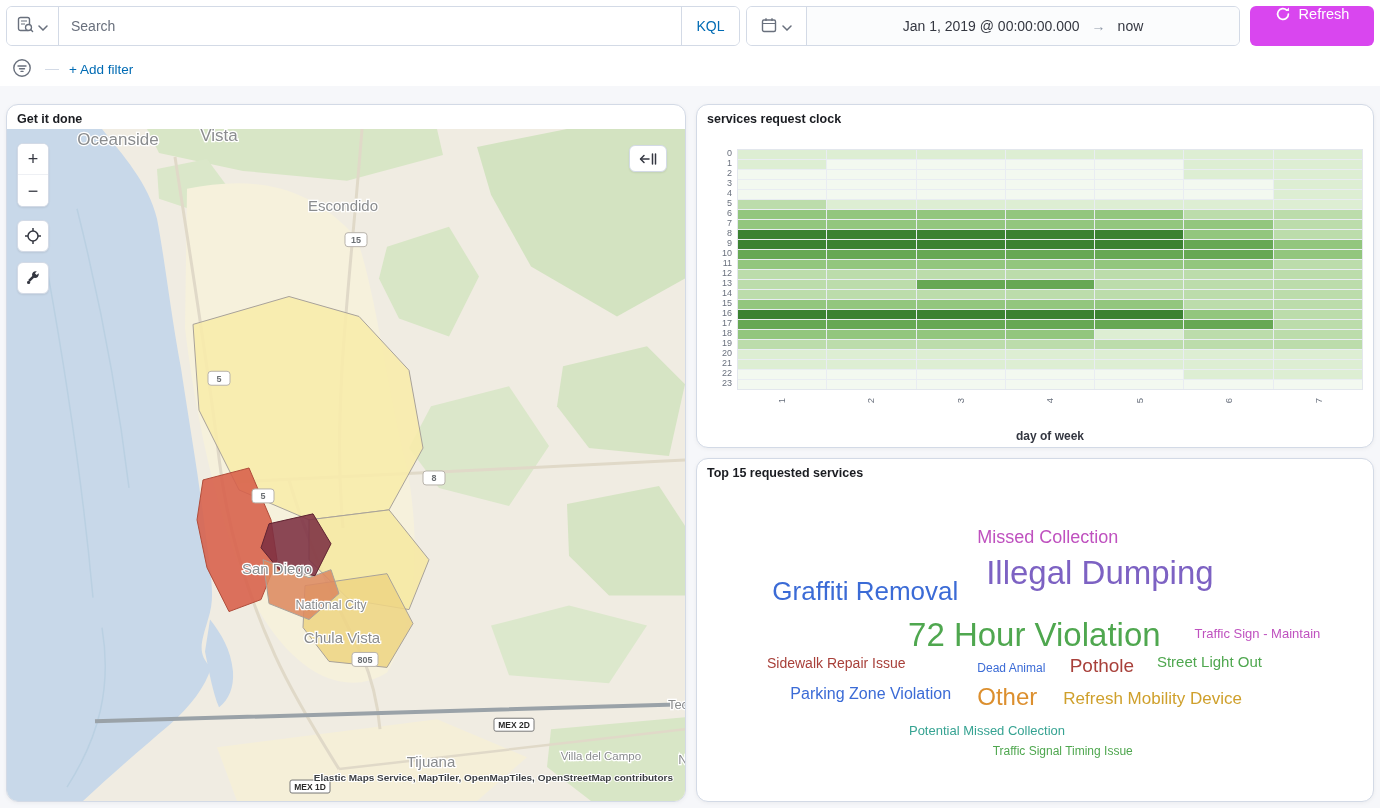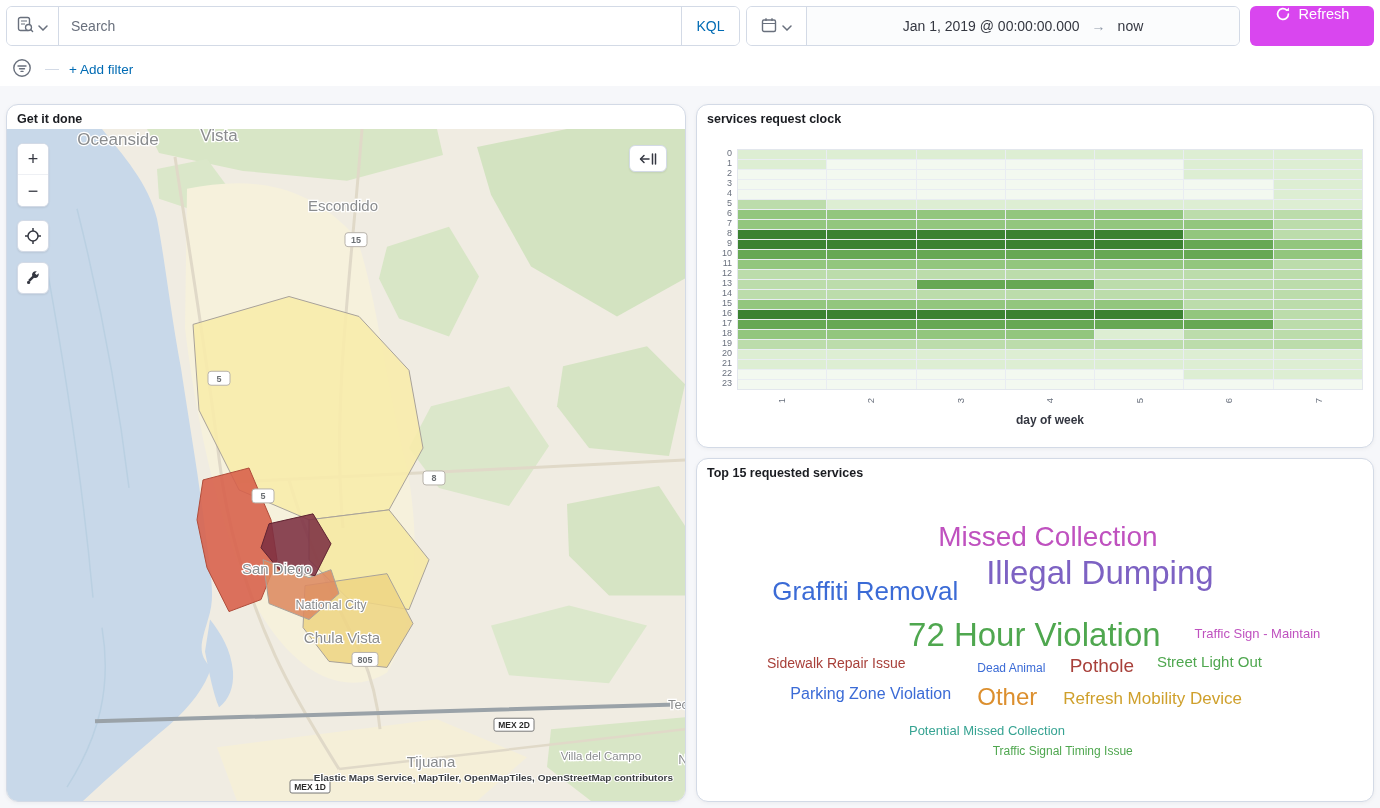--- a/index.html
+++ b/index.html
@@ -49,21 +49,21 @@
   .hm-body{padding:20px 10px 0 10px}
   .hm-flex{display:flex}
   .hm-spacer{width:30px;flex:0 0 30px}
   .hm-ylabels{width:30px;flex:0 0 30px;display:grid;grid-template-rows:repeat(24,9px);gap:1px;padding-right:5px}
   .hm-ylabel{font-size:9px;line-height:9px;color:#69707d;text-align:right}
   .hm-grid{flex:1;display:grid;grid-template-columns:repeat(7,1fr);grid-template-rows:repeat(24,9px);gap:1px;background:#e9edf2;border:1px solid #e3e7ed}
   .hm-cell{width:100%;height:100%;cursor:pointer}
   .hm-xlabels{flex:1;display:grid;grid-template-columns:repeat(7,1fr);margin-top:5px}
   .hm-xlabel-cell{display:flex;justify-content:center;align-items:flex-start;height:16px}
   .hm-xlabel-text{display:inline-block;transform:rotate(-90deg);font-size:9.5px;color:#69707d}
-  .hm-xaxis-title{flex:1;text-align:center;font-size:12px;font-weight:700;color:#343741;margin-top:2px}
+  .hm-xaxis-title{flex:1;text-align:center;font-size:12px;font-weight:700;color:#343741;margin-top:18px}
 
   
   .tag-cloud{position:absolute;top:28px;left:0;right:0;bottom:0}
   .tag-word{position:absolute;transform:translate(-50%,-50%);white-space:nowrap;cursor:pointer;font-family:"Liberation Sans",sans-serif}
 </style>
 </head>
 <body>
 
 <div class="page">
 
@@ -487,21 +487,21 @@
       <div class="hm-flex">
         <div class="hm-spacer"></div>
         <div class="hm-xaxis-title">day of week</div>
       </div>
     </div>
   </div>
 
   <div class="panel tagcloud-panel">
     <div class="panel-title">Top 15 requested services</div>
     <div class="tag-cloud">
-        <span class="tag-word" style="left: 51.9%; top: 16%; font-size: 28px; color: rgb(191, 81, 191);">Missed Collection</span>
+        <span class="tag-word" style="left: 51.9%; top: 16%; font-size: 18px; color: rgb(191, 81, 191);">Missed Collection</span>
         <span class="tag-word" style="left: 59.6%; top: 27.5%; font-size: 33px; color: rgb(125, 98, 195);">Illegal Dumping</span>
         <span class="tag-word" style="left: 24.9%; top: 33%; font-size: 26px; color: rgb(59, 107, 214);">Graffiti Removal</span>
         <span class="tag-word" style="left: 49.9%; top: 47%; font-size: 33px; color: rgb(79, 167, 79);">72 Hour Violation</span>
         <span class="tag-word" style="left: 82.9%; top: 46.5%; font-size: 13px; color: rgb(191, 81, 191);">Traffic Sign - Maintain</span>
         <span class="tag-word" style="left: 20.6%; top: 56%; font-size: 14px; color: rgb(168, 64, 58);">Sidewalk Repair Issue</span>
         <span class="tag-word" style="left: 46.5%; top: 57.5%; font-size: 12px; color: rgb(59, 107, 214);">Dead Animal</span>
         <span class="tag-word" style="left: 59.9%; top: 57%; font-size: 19px; color: rgb(168, 64, 58);">Pothole</span>
         <span class="tag-word" style="left: 75.8%; top: 55.5%; font-size: 15px; color: rgb(79, 167, 79);">Street Light Out</span>
         <span class="tag-word" style="left: 25.7%; top: 66%; font-size: 16px; color: rgb(59, 107, 214);">Parking Zone Violation</span>
         <span class="tag-word" style="left: 45.9%; top: 67%; font-size: 24px; color: rgb(220, 143, 46);">Other</span>

